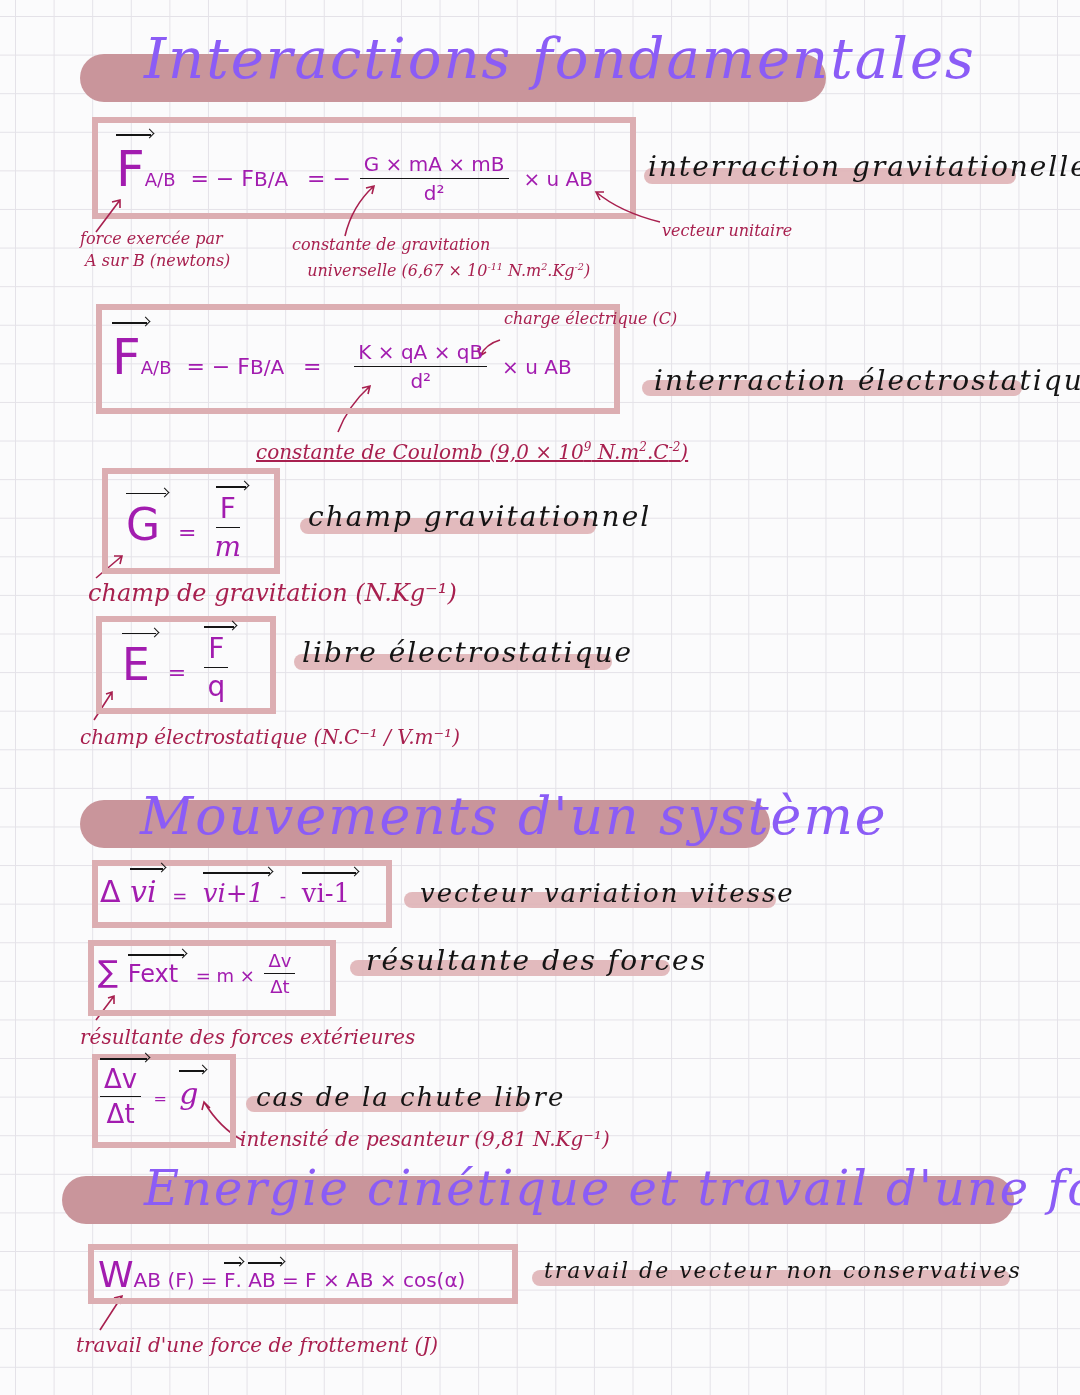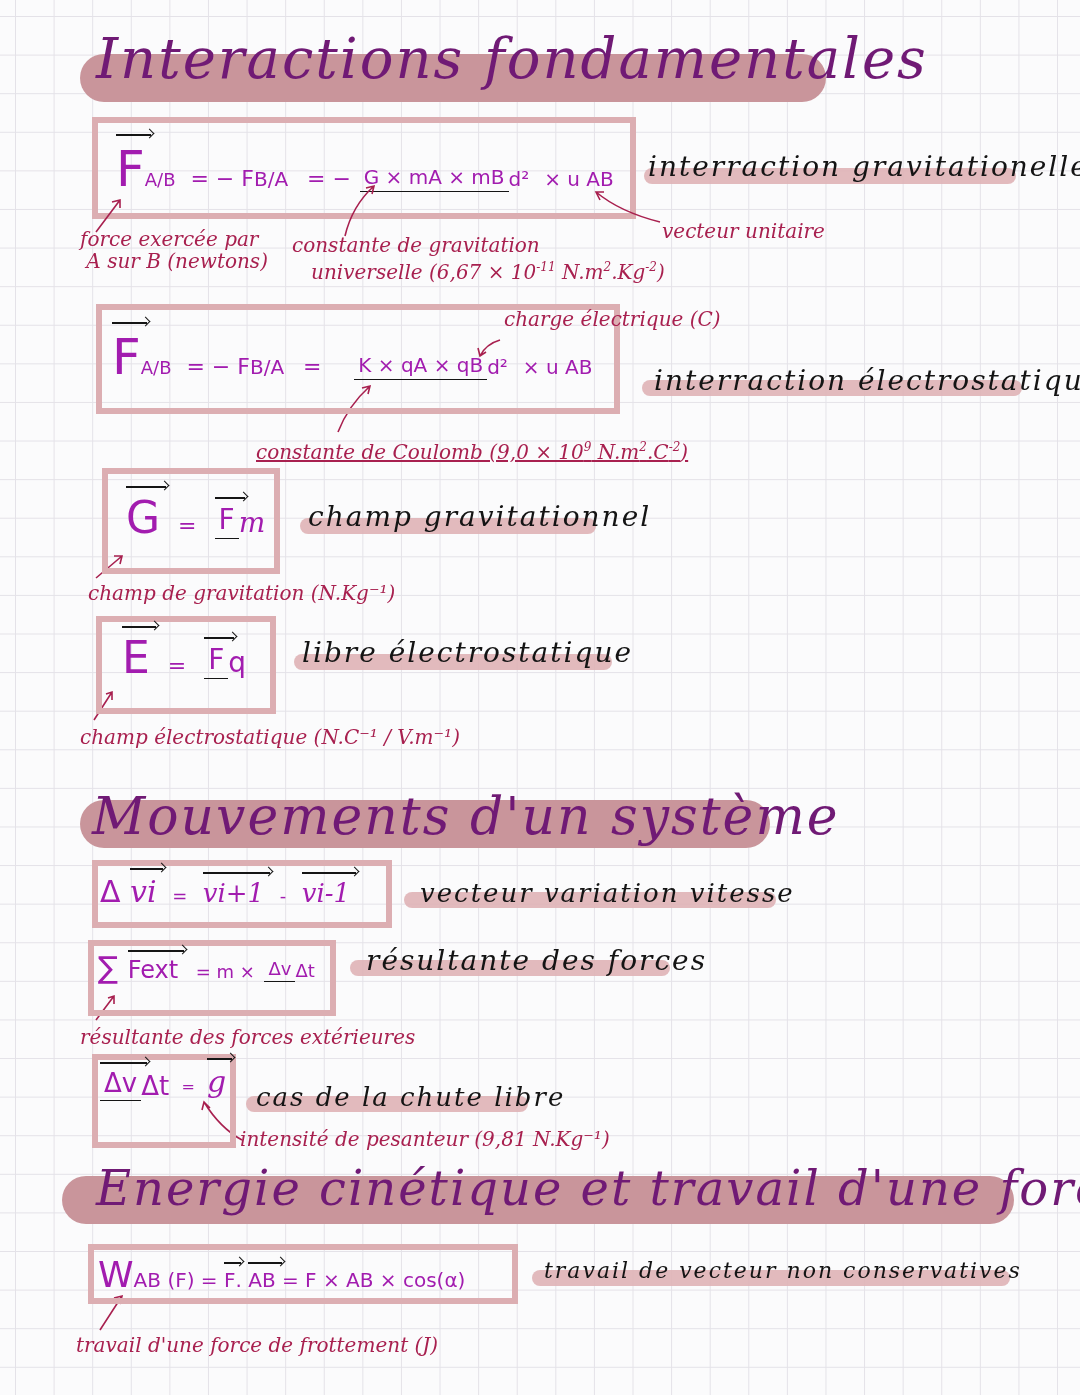--- a/index.html
+++ b/index.html
@@ -12,49 +12,49 @@
     background-size: 38.6px 38.6px;
     background-position: 15px 16px;
     font-family: "DejaVu Sans", sans-serif;
     color: #141414;
   }
   .title-band {
     position: absolute; border-radius: 26px; background: #c9959b;
   }
   .title-text {
     position: absolute; font-family: "DejaVu Serif", serif; font-style: italic;
-    color: #701a75; white-space: nowrap; letter-spacing: 2px;
+    color: #8b5cf6; white-space: nowrap; letter-spacing: 2px; margin-left: 48px;
   }
   .box {
     position: absolute; border: 6px solid #dcaeb2; box-sizing: border-box; background: rgba(255,255,255,0.0);
   }
   .hl {
     position: absolute; border-radius: 10px; background: #dfb3b6; opacity: 0.9;
   }
   .label {
     position: absolute; font-family: "DejaVu Serif", serif; font-style: italic;
     font-size: 28px; color: #141414; white-space: nowrap; letter-spacing: 2px;
   }
   .note {
     position: absolute; font-family: "DejaVu Serif", serif; font-style: italic;
-    font-size: 20px; color: #a8204f; white-space: nowrap; line-height: 22px;
+    font-size: 16px; color: #a8204f; white-space: nowrap; line-height: 22px;
   }
   .eq {
     position: absolute; font-family: "DejaVu Sans", sans-serif; color: #a21caf;
     white-space: nowrap;
   }
   .vec { position: relative; display: inline-block; }
   .vec::before {
     content: ""; position: absolute; left: 0; right: -6px; top: -6px; height: 1.5px; background: #151515;
   }
   .vec::after {
     content: ""; position: absolute; right: -8px; top: -10px; width: 6px; height: 6px;
     border-top: 1.5px solid #151515; border-right: 1.5px solid #151515; transform: rotate(45deg);
   }
-  .frac { display: inline-flex; align-items: center; vertical-align: middle; }
+  .frac { display: inline-flex; flex-direction: column; align-items: center; vertical-align: middle; }
   .frac .num { border-bottom: 1.5px solid #151515; padding: 0 4px 2px; }
   .frac .den { padding-top: 2px; }
   sub, sup { font-size: 60%; }
   svg.arrow { position: absolute; overflow: visible; }
 </style>
 </head>
 <body>
 
 <div class="title-band" style="left:80px;top:54px;width:746px;height:48px;"></div>
 <div class="title-text" style="left:96px;top:26px;font-size:56px;">Interactions fondamentales</div>
@@ -112,21 +112,21 @@
 <div class="eq" style="left:126px;top:492px;font-size:44px;">
   <span class="vec">G</span>
   <span style="font-size:22px;margin:0 4px;">=</span>
   <span class="frac" style="font-size:28px;">
     <span class="num vec">F</span>
     <span class="den" style="font-family:'DejaVu Serif',serif;font-style:italic;">m</span>
   </span>
 </div>
 <div class="hl" style="left:300px;top:518px;width:296px;height:16px;"></div>
 <div class="label" style="left:308px;top:500px;">champ gravitationnel</div>
-<div class="note" style="left:88px;top:582px;font-size:20px;">champ de gravitation (N.Kg⁻¹)</div>
+<div class="note" style="left:88px;top:582px;font-size:24px;">champ de gravitation (N.Kg⁻¹)</div>
 
 <div class="box" style="left:96px;top:616px;width:180px;height:98px;"></div>
 <div class="eq" style="left:122px;top:632px;font-size:44px;">
   <span class="vec">E</span>
   <span style="font-size:22px;margin:0 4px;">=</span>
   <span class="frac" style="font-size:28px;">
     <span class="num vec">F</span>
     <span class="den">q</span>
   </span>
 </div>
@@ -137,21 +137,21 @@
 <div class="title-band" style="left:80px;top:800px;width:690px;height:48px;"></div>
 <div class="title-text" style="left:92px;top:786px;font-size:52px;">Mouvements d'un système</div>
 
 <div class="box" style="left:92px;top:860px;width:300px;height:68px;"></div>
 <div class="eq" style="left:100px;top:874px;font-size:30px;">
   <span>Δ</span>
   <span class="vec" style="font-family:'DejaVu Serif',serif;font-style:italic;">vi</span>
   <span style="font-size:18px;margin:0 6px;">=</span>
   <span class="vec" style="font-family:'DejaVu Serif',serif;font-style:italic;font-size:26px;">vi+1</span>
   <span style="font-size:18px;margin:0 6px;">-</span>
-  <span class="vec" style="font-family:'DejaVu Serif',serif;font-style:italic;font-size:26px;">vi-1</span>
+  <span class="vec" style="font-family:'DejaVu Serif',serif;font-size:26px;">vi-1</span>
 </div>
 <div class="hl" style="left:404px;top:892px;width:372px;height:16px;"></div>
 <div class="label" style="left:420px;top:878px;font-size:26px;">vecteur variation vitesse</div>
 
 <div class="box" style="left:88px;top:940px;width:248px;height:76px;"></div>
 <div class="eq" style="left:98px;top:950px;font-size:30px;">
   <span>∑</span>
   <span class="vec" style="font-size:24px;">Fext</span>
   <span style="font-size:18px;margin-left:8px;">= m ×</span>
   <span class="frac" style="font-size:18px;">

